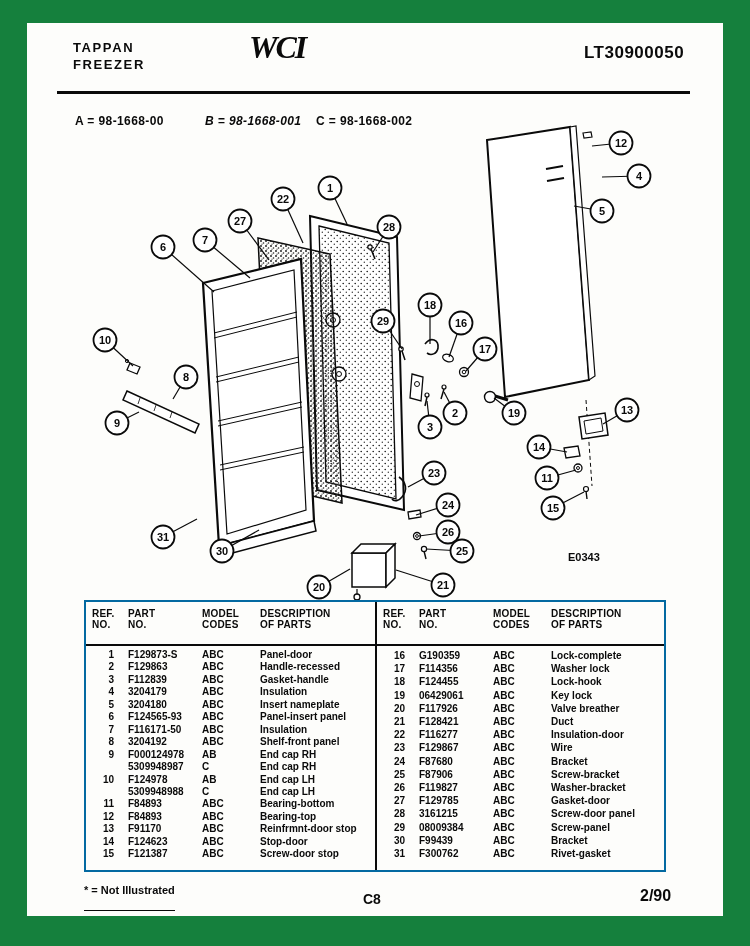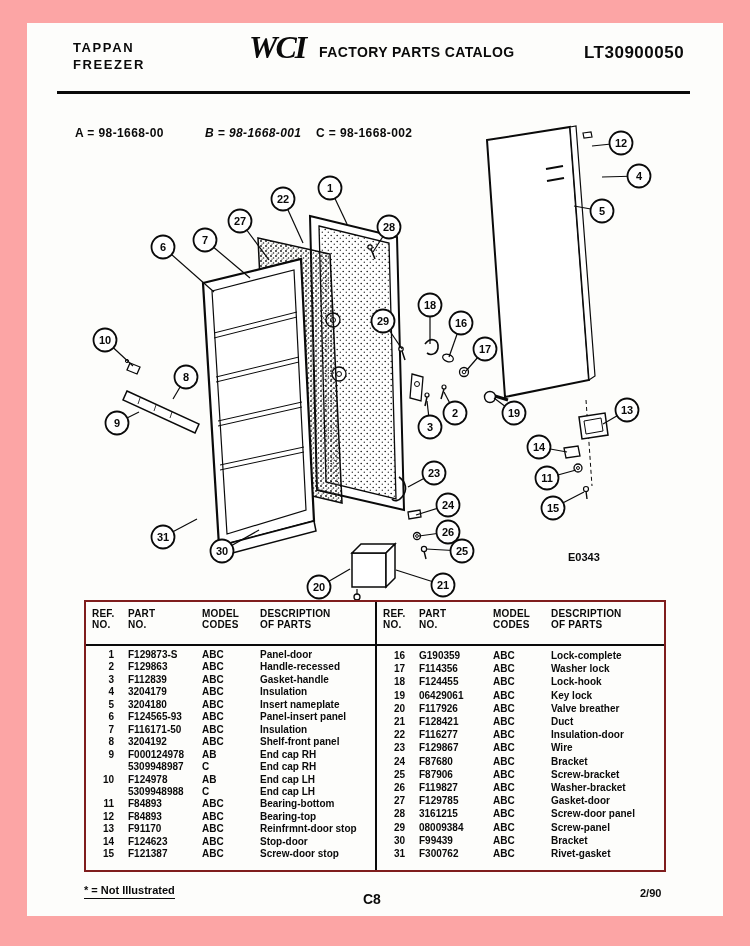--- a/index.html
+++ b/index.html
@@ -1,65 +1,64 @@
 <!DOCTYPE html>
 <html><head>
 <meta charset="utf-8">
 <style>
   html,body{margin:0;padding:0;background:#000;}
-  .canvas{position:relative;width:750px;height:946px;background:#fca5a5;overflow:hidden;
+  .canvas{position:relative;width:750px;height:946px;background:#15803d;overflow:hidden;
           font-family:"Liberation Sans",sans-serif;color:#0a0a0a;}
   .sheet{position:absolute;left:27px;top:23px;width:696px;height:893px;background:#fdfdfb;}
   .abs{position:absolute;}
   
   .brand{left:73px;top:39px;font-size:13px;font-weight:800;letter-spacing:1.6px;line-height:17px;}
   .wci{left:249px;top:29px;font-family:"Liberation Serif",serif;font-style:italic;font-weight:bold;
        font-size:32px;letter-spacing:-2px;}
   .cattitle{left:319px;top:44px;font-size:14px;font-weight:800;letter-spacing:.4px;}
   .docnum{left:584px;top:43px;font-size:17px;font-weight:800;letter-spacing:.5px;}
   .hrule{left:57px;top:91px;width:633px;height:3px;background:#0a0a0a;}
-  .model{top:114px;font-size:12px;font-weight:800;letter-spacing:.4px;margin-top:12px;}
+  .model{top:114px;font-size:12px;font-weight:800;letter-spacing:.4px;}
   .model-a{left:75px;} .model-b{left:205px;font-style:italic;} .model-c{left:316px;}
   
   .diagram{left:0;top:0;pointer-events:none;}
   .diagram path,.diagram line,.diagram circle,.diagram ellipse{vector-effect:non-scaling-stroke;}
   .leader{stroke:#0a0a0a;stroke-width:1.2;}
   .callout-circle{fill:#fff;stroke:#0a0a0a;stroke-width:1.8;}
   .callout-num{font:bold 11px "Liberation Sans",sans-serif;text-anchor:middle;fill:#0a0a0a;}
   .ecode{font:600 11px "Liberation Sans",sans-serif;fill:#0a0a0a;}
   
-  .ptable{left:84px;top:600px;width:582px;height:272px;border:2px solid #7f1d1d;box-sizing:border-box;}
+  .ptable{left:84px;top:600px;width:582px;height:272px;border:2px solid #0369a1;box-sizing:border-box;}
   .thalf{position:absolute;top:0;bottom:0;box-sizing:border-box;}
   .thalf.lefth{left:0;width:291px;border-right:2px solid #0a0a0a;}
   .thalf.righth{left:291px;right:0;}
   .thead{position:absolute;top:0;left:0;right:0;height:44px;border-bottom:2px solid #0a0a0a;
          display:grid;grid-template-columns:36px 74px 58px 1fr;padding:6px 0 0 6px;box-sizing:border-box;}
   .hcell{font-size:10px;font-weight:800;line-height:11px;letter-spacing:.2px;}
   .rows{position:absolute;top:47px;left:6px;right:2px;bottom:2px;overflow:hidden;}
   .trow{display:grid;grid-template-columns:36px 74px 58px 1fr;}
   .lefth .trow{line-height:12.45px;} .righth .trow{line-height:13.2px;}
   .tcell{font-size:10px;font-weight:700;white-space:nowrap;overflow:hidden;}
   .tcell.c0{text-align:right;padding-right:14px;}
   
-  .note{left:84px;top:884px;font-size:11px;font-weight:800;border-bottom:1.5px solid #0a0a0a;padding-bottom:2px;}
+  .note{left:84px;top:884px;font-size:11px;font-weight:800;border-bottom:1.5px solid #0a0a0a;padding-bottom:14px;}
   .pagecode{left:363px;top:891px;font-size:14px;font-weight:800;}
-  .datecode{left:640px;top:887px;font-size:11px;font-weight:800;}
+  .datecode{left:640px;top:887px;font-size:16px;font-weight:800;}
 </style>
 </head>
 <body>
 
 <div class="canvas">
   <div class="sheet"></div>
 
   <div class="abs brand">
     <div>TAPPAN</div>
     <div>FREEZER</div>
   </div>
   <div class="abs wci">WCI</div>
-  <div class="abs cattitle">FACTORY PARTS CATALOG</div>
   <div class="abs docnum">LT30900050</div>
   <div class="abs hrule"></div>
 
   <div class="abs model model-a">A = 98-1668-00</div>
   <div class="abs model model-b">B = 98-1668-001</div>
   <div class="abs model model-c">C = 98-1668-002</div>
 
   <svg class="abs diagram" width="750" height="946" viewBox="0 0 750 946" xmlns="http://www.w3.org/2000/svg">
     <defs>
       <pattern id="stip" width="6" height="6" patternUnits="userSpaceOnUse">

